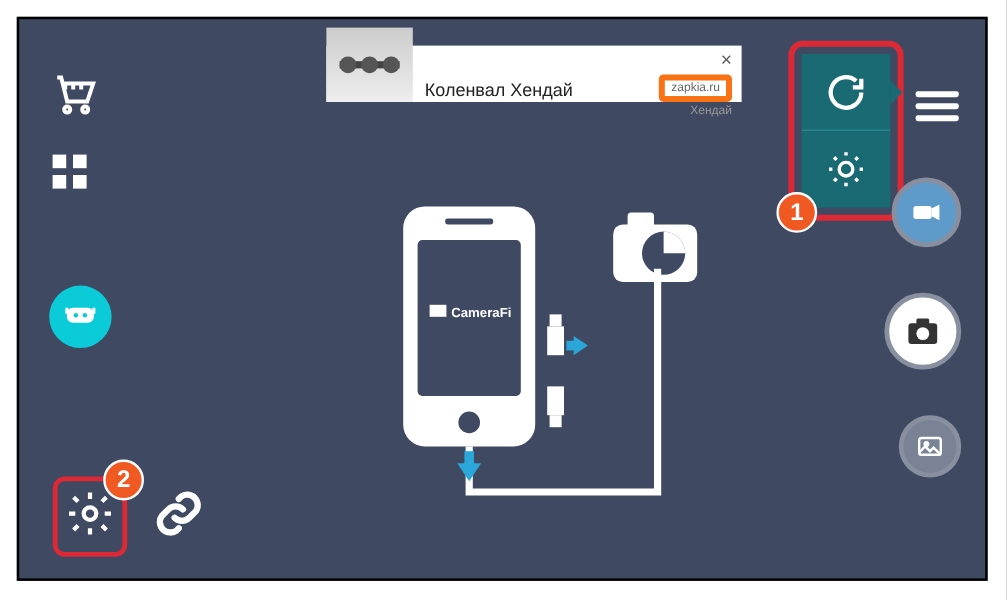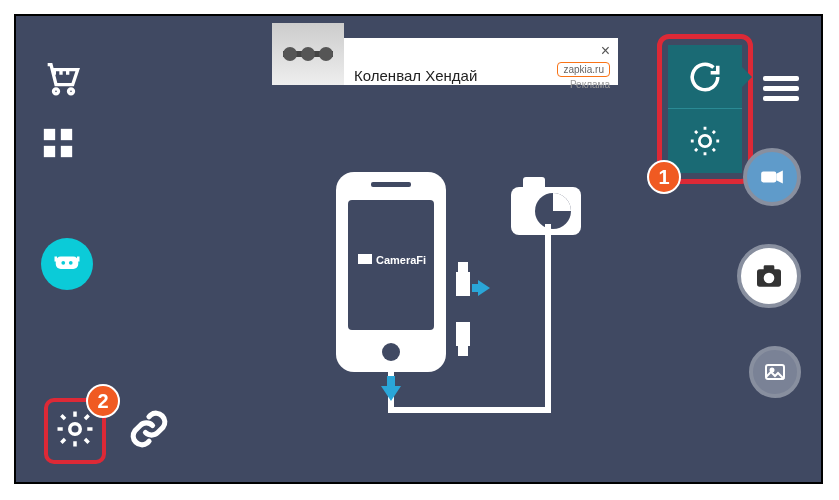--- a/index.html
+++ b/index.html
@@ -87,21 +87,21 @@
   height: 62px;
   background: linear-gradient(#ccc, #eee);
   display: flex;
   align-items: center;
   justify-content: center;
 }
 .ad-text { padding: 0 10px; flex: 1; }
 .ad-title { font-size: 15px; color: #222; line-height: 1.2; }
 .ad-meta { position: absolute; right: 8px; top: 4px; display: flex; flex-direction: column; align-items: flex-end; gap: 2px; }
 .ad-close { font-size: 16px; color: #555; cursor: pointer; }
-.ad-domain { font-size: 10px; border: 1px solid #f97316; border-radius: 4px; padding: 1px 5px; color: #666; }
+.ad-domain { font-size: 10px; border: 5px solid #f97316; border-radius: 4px; padding: 1px 5px; color: #666; }
 .ad-label { font-size: 10px; color: #999; }
 
 .center-illus {
   position: absolute;
   left: 270px;
   top: 146px;
   width: 330px;
   height: 260px;
 }
 
@@ -236,21 +236,21 @@
           <circle cx="30" cy="20" r="7" fill="#555"></circle>
           <circle cx="48" cy="20" r="7" fill="#555"></circle>
       </svg>
     </div>
     <div class="ad-text">
       <div class="ad-title">Коленвал Хендай</div>
     </div>
     <div class="ad-meta">
       <span class="ad-close">×</span>
       <span class="ad-domain">zapkia.ru</span>
-      <span class="ad-label">Реклама</span>
+      <span class="ad-label">Хендай</span>
     </div>
   </div>
 
   <div class="center-illus">
     <svg width="330" height="260" viewBox="0 0 330 260">
 
       <rect x="50" y="10" width="110" height="200" rx="18" fill="#fff"></rect>
       <rect x="62" y="38" width="86" height="130" rx="4" fill="#404962"></rect>
       <circle cx="105" cy="190" r="9" fill="#404962"></circle>
       <rect x="85" y="20" width="40" height="5" rx="2" fill="#404962"></rect>

